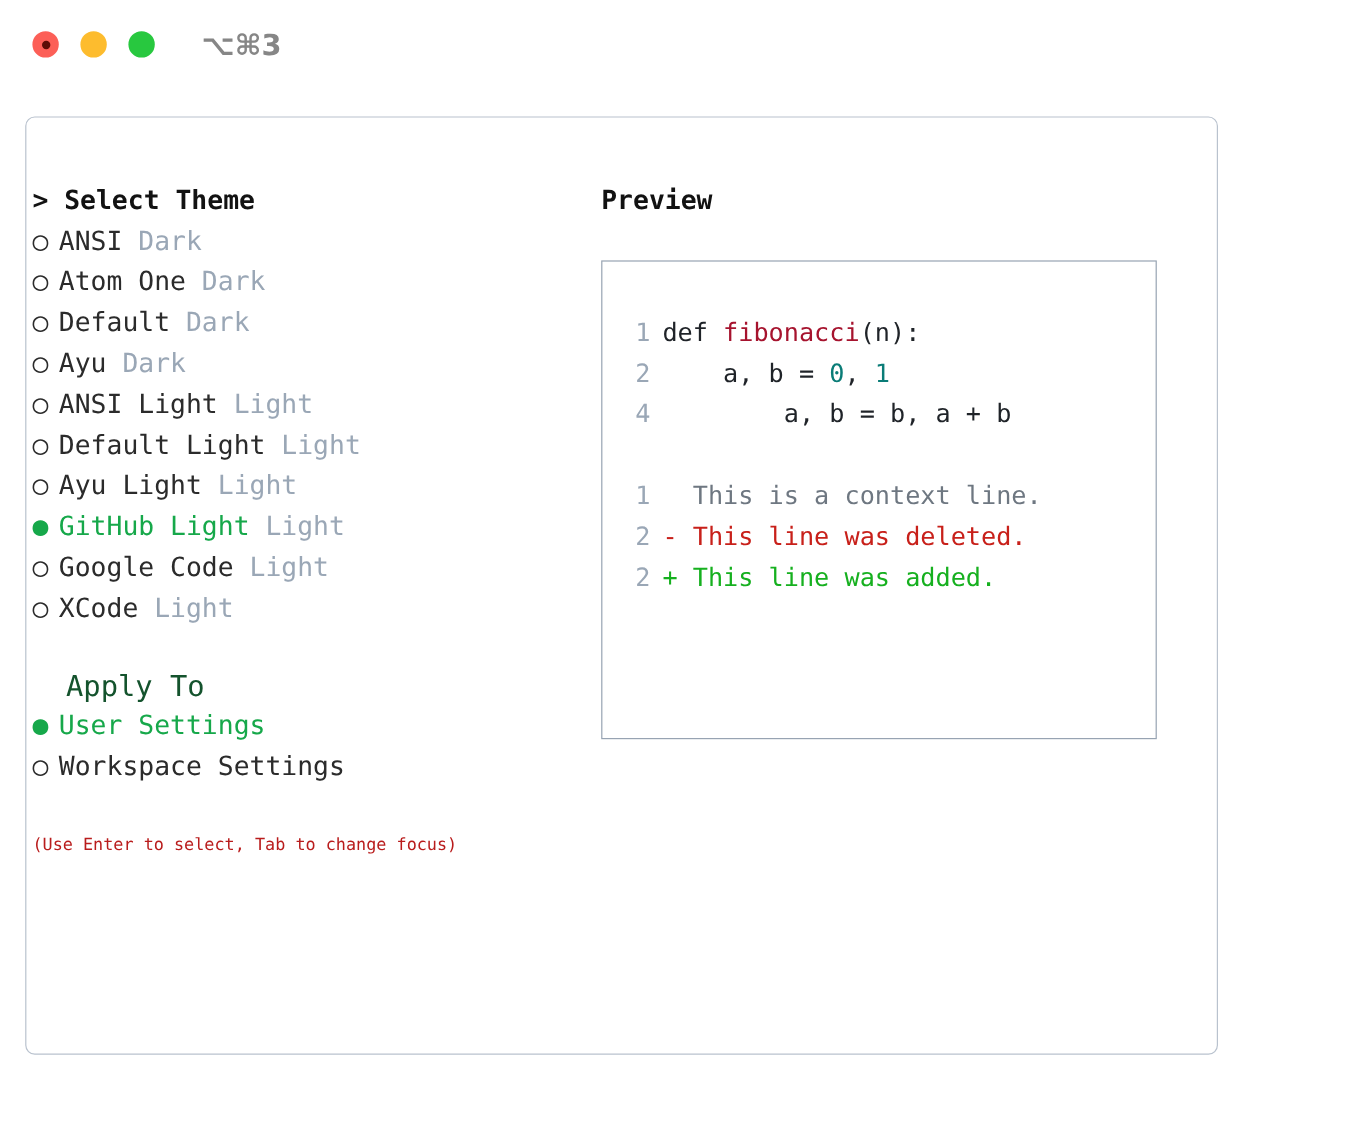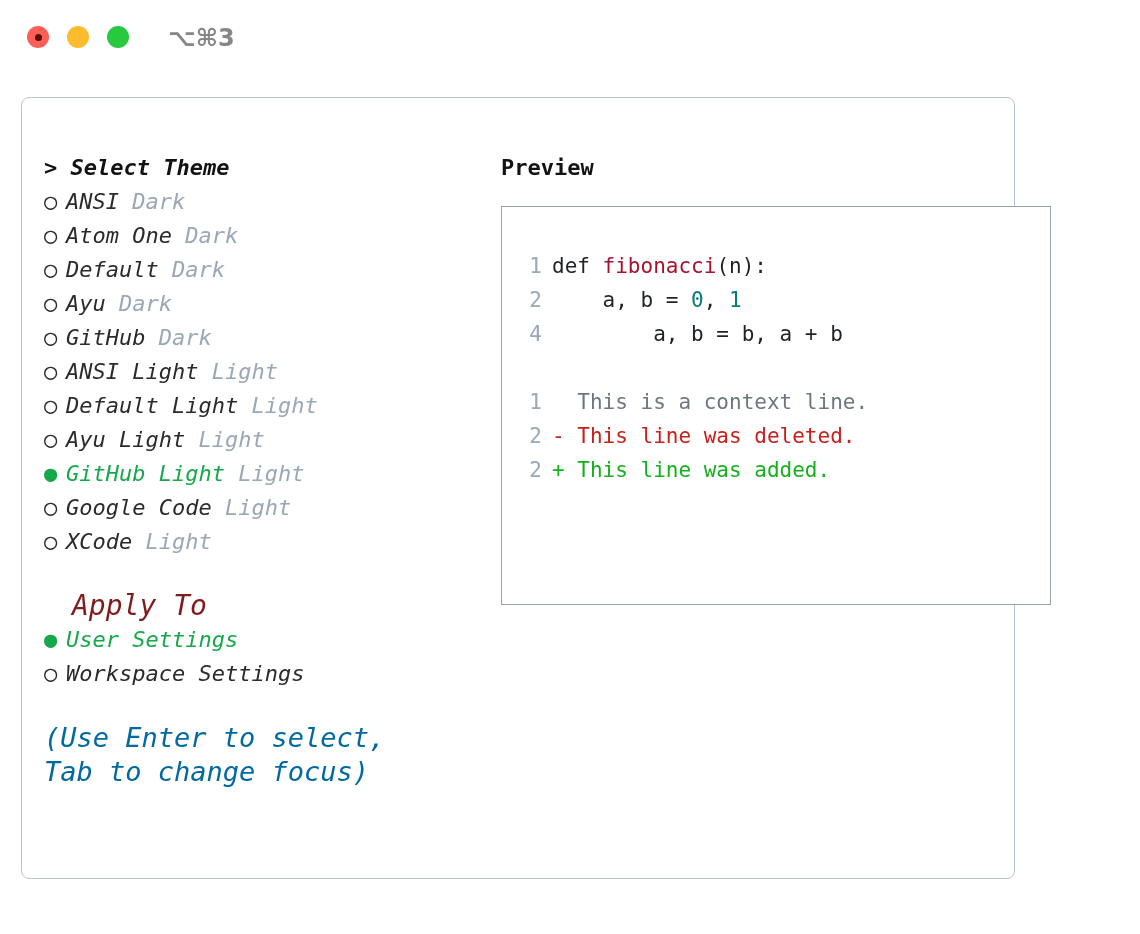--- a/index.html
+++ b/index.html
@@ -79,24 +79,23 @@
     width: 992px;
     height: 780px;
     border: 1px solid #b9c2ce;
     border-radius: 8px;
     background: #ffffff;
   }
 
   
   .left-col {
     position: absolute;
-    left: 22px;
+    left: 5px;
     top: 53px;
     width: 460px;
-    font-style: italic;
   }
 
   .heading {
     font-size: 22px;
     font-weight: bold;
     color: #121212;
     line-height: 34px;
     white-space: pre;
   }
 
@@ -111,54 +110,54 @@
     width: 22px;
   }
   .opt .bullet-off { color: #2b2b2b; }
   .opt .bullet-on  { color: #16a84a; }
   .opt .label-sel  { color: #16a84a; }
   .opt .tag {
     color: #9aa7b6;
   }
 
   .section-title {
-    font-size: 28px;
-    line-height: 34px;
-    color: #7f1d1d;
+    font-size: 24px;
+    line-height: 34px;
+    color: #14532d;
     white-space: pre;
     padding-left: 28px;
   }
 
   .spacer-block { height: 30px; }
 
   .hint {
-    font-size: 27px;
-    line-height: 34px;
-    color: #0369a1;
+    font-size: 14px;
+    line-height: 34px;
+    color: #b91c1c;
     white-space: pre-wrap;
     width: 400px;
   }
 
   
   .right-col {
     position: absolute;
     left: 479px;
     top: 53px;
     width: 490px;
   }
   .preview-title {
     font-size: 22px;
     font-weight: bold;
     color: #121212;
     line-height: 34px;
     white-space: pre;
   }
   .preview-box {
-    margin-top: 21px;
-    width: 550px;
+    margin-top: 32px;
+    width: 463px;
     height: 399px;
     border: 1px solid #97a3b2;
     background: #ffffff;
     box-sizing: border-box;
     padding: 42px 0 0 0;
   }
   .code-line {
     font-size: 21px;
     line-height: 34px;
     white-space: pre;
@@ -196,21 +195,20 @@
 
   <div class="panel">
 
     <div class="left-col">
       <div class="heading">&gt; Select Theme</div>
       <div id="theme-list">
           <div class="opt"><span class="bullet bullet-off">○</span><span>ANSI </span><span class="tag">Dark</span></div>
           <div class="opt"><span class="bullet bullet-off">○</span><span>Atom One </span><span class="tag">Dark</span></div>
           <div class="opt"><span class="bullet bullet-off">○</span><span>Default </span><span class="tag">Dark</span></div>
           <div class="opt"><span class="bullet bullet-off">○</span><span>Ayu </span><span class="tag">Dark</span></div>
-          <div class="opt"><span class="bullet bullet-off">○</span><span>GitHub </span><span class="tag">Dark</span></div>
           <div class="opt"><span class="bullet bullet-off">○</span><span>ANSI Light </span><span class="tag">Light</span></div>
           <div class="opt"><span class="bullet bullet-off">○</span><span>Default Light </span><span class="tag">Light</span></div>
           <div class="opt"><span class="bullet bullet-off">○</span><span>Ayu Light </span><span class="tag">Light</span></div>
           <div class="opt"><span class="bullet bullet-on">●</span><span class="label-sel">GitHub Light </span><span class="tag">Light</span></div>
           <div class="opt"><span class="bullet bullet-off">○</span><span>Google Code </span><span class="tag">Light</span></div>
           <div class="opt"><span class="bullet bullet-off">○</span><span>XCode </span><span class="tag">Light</span></div>
         </div>
 
       <div class="spacer-block"></div>
 

